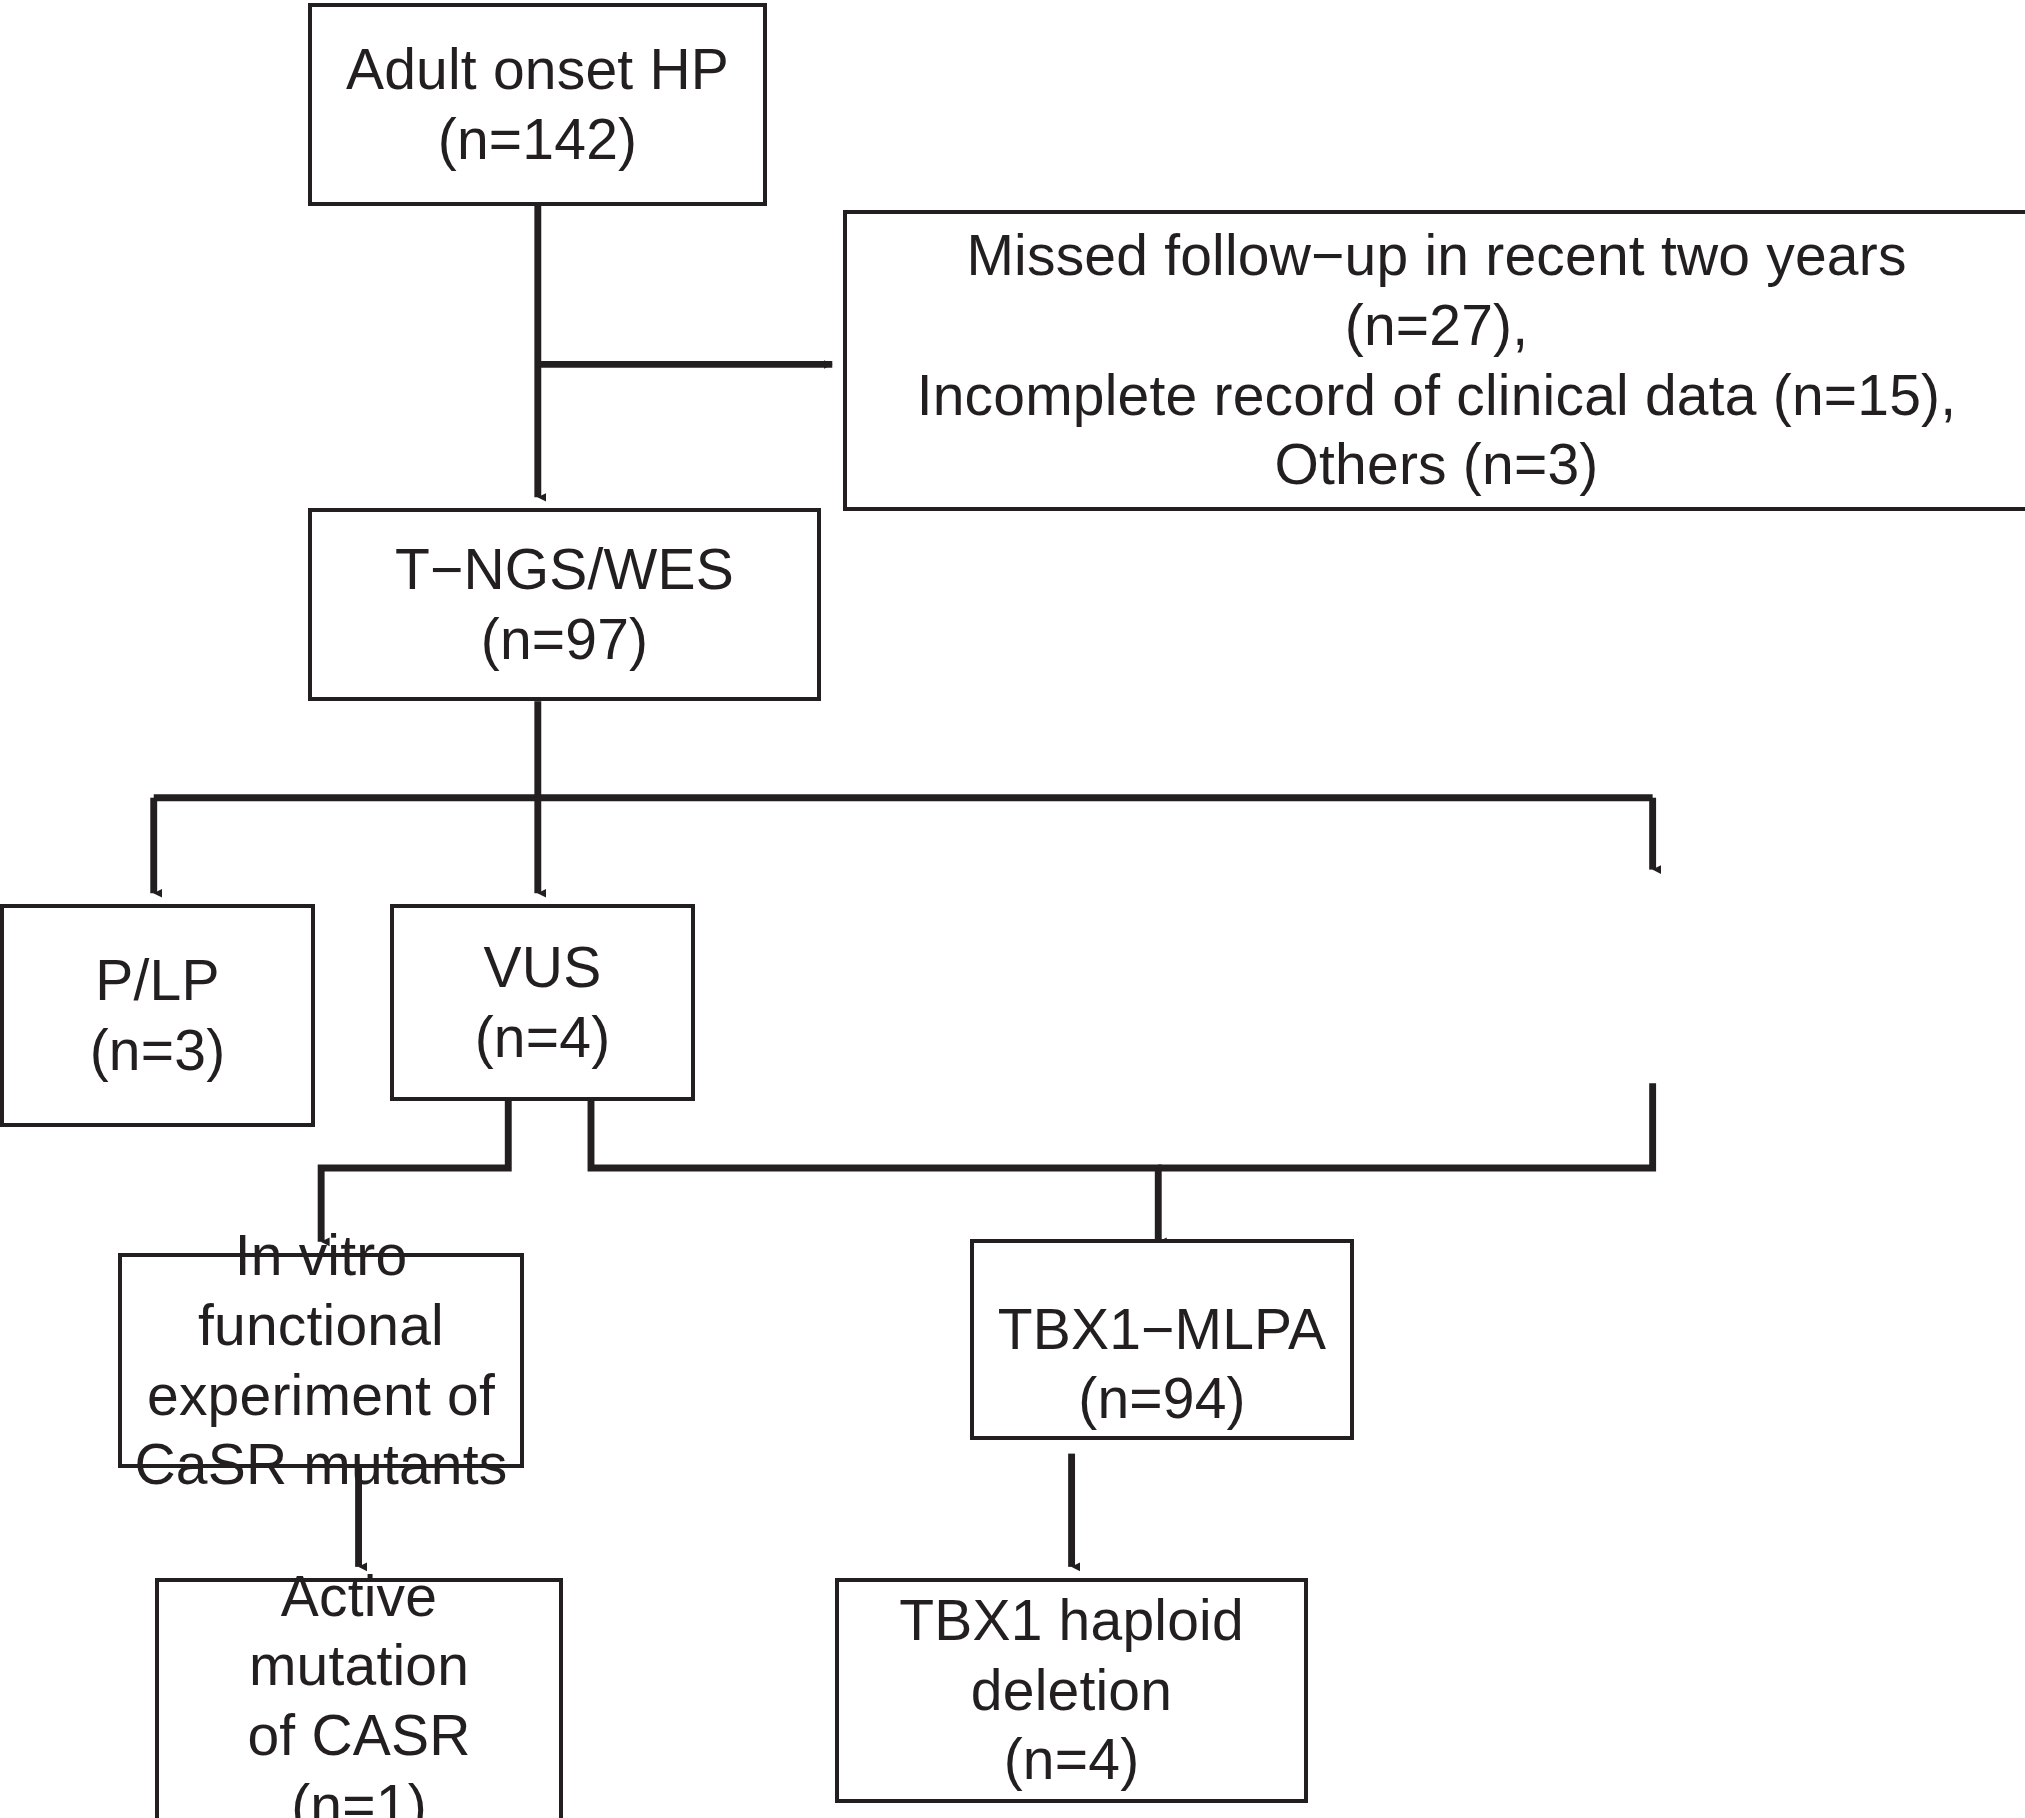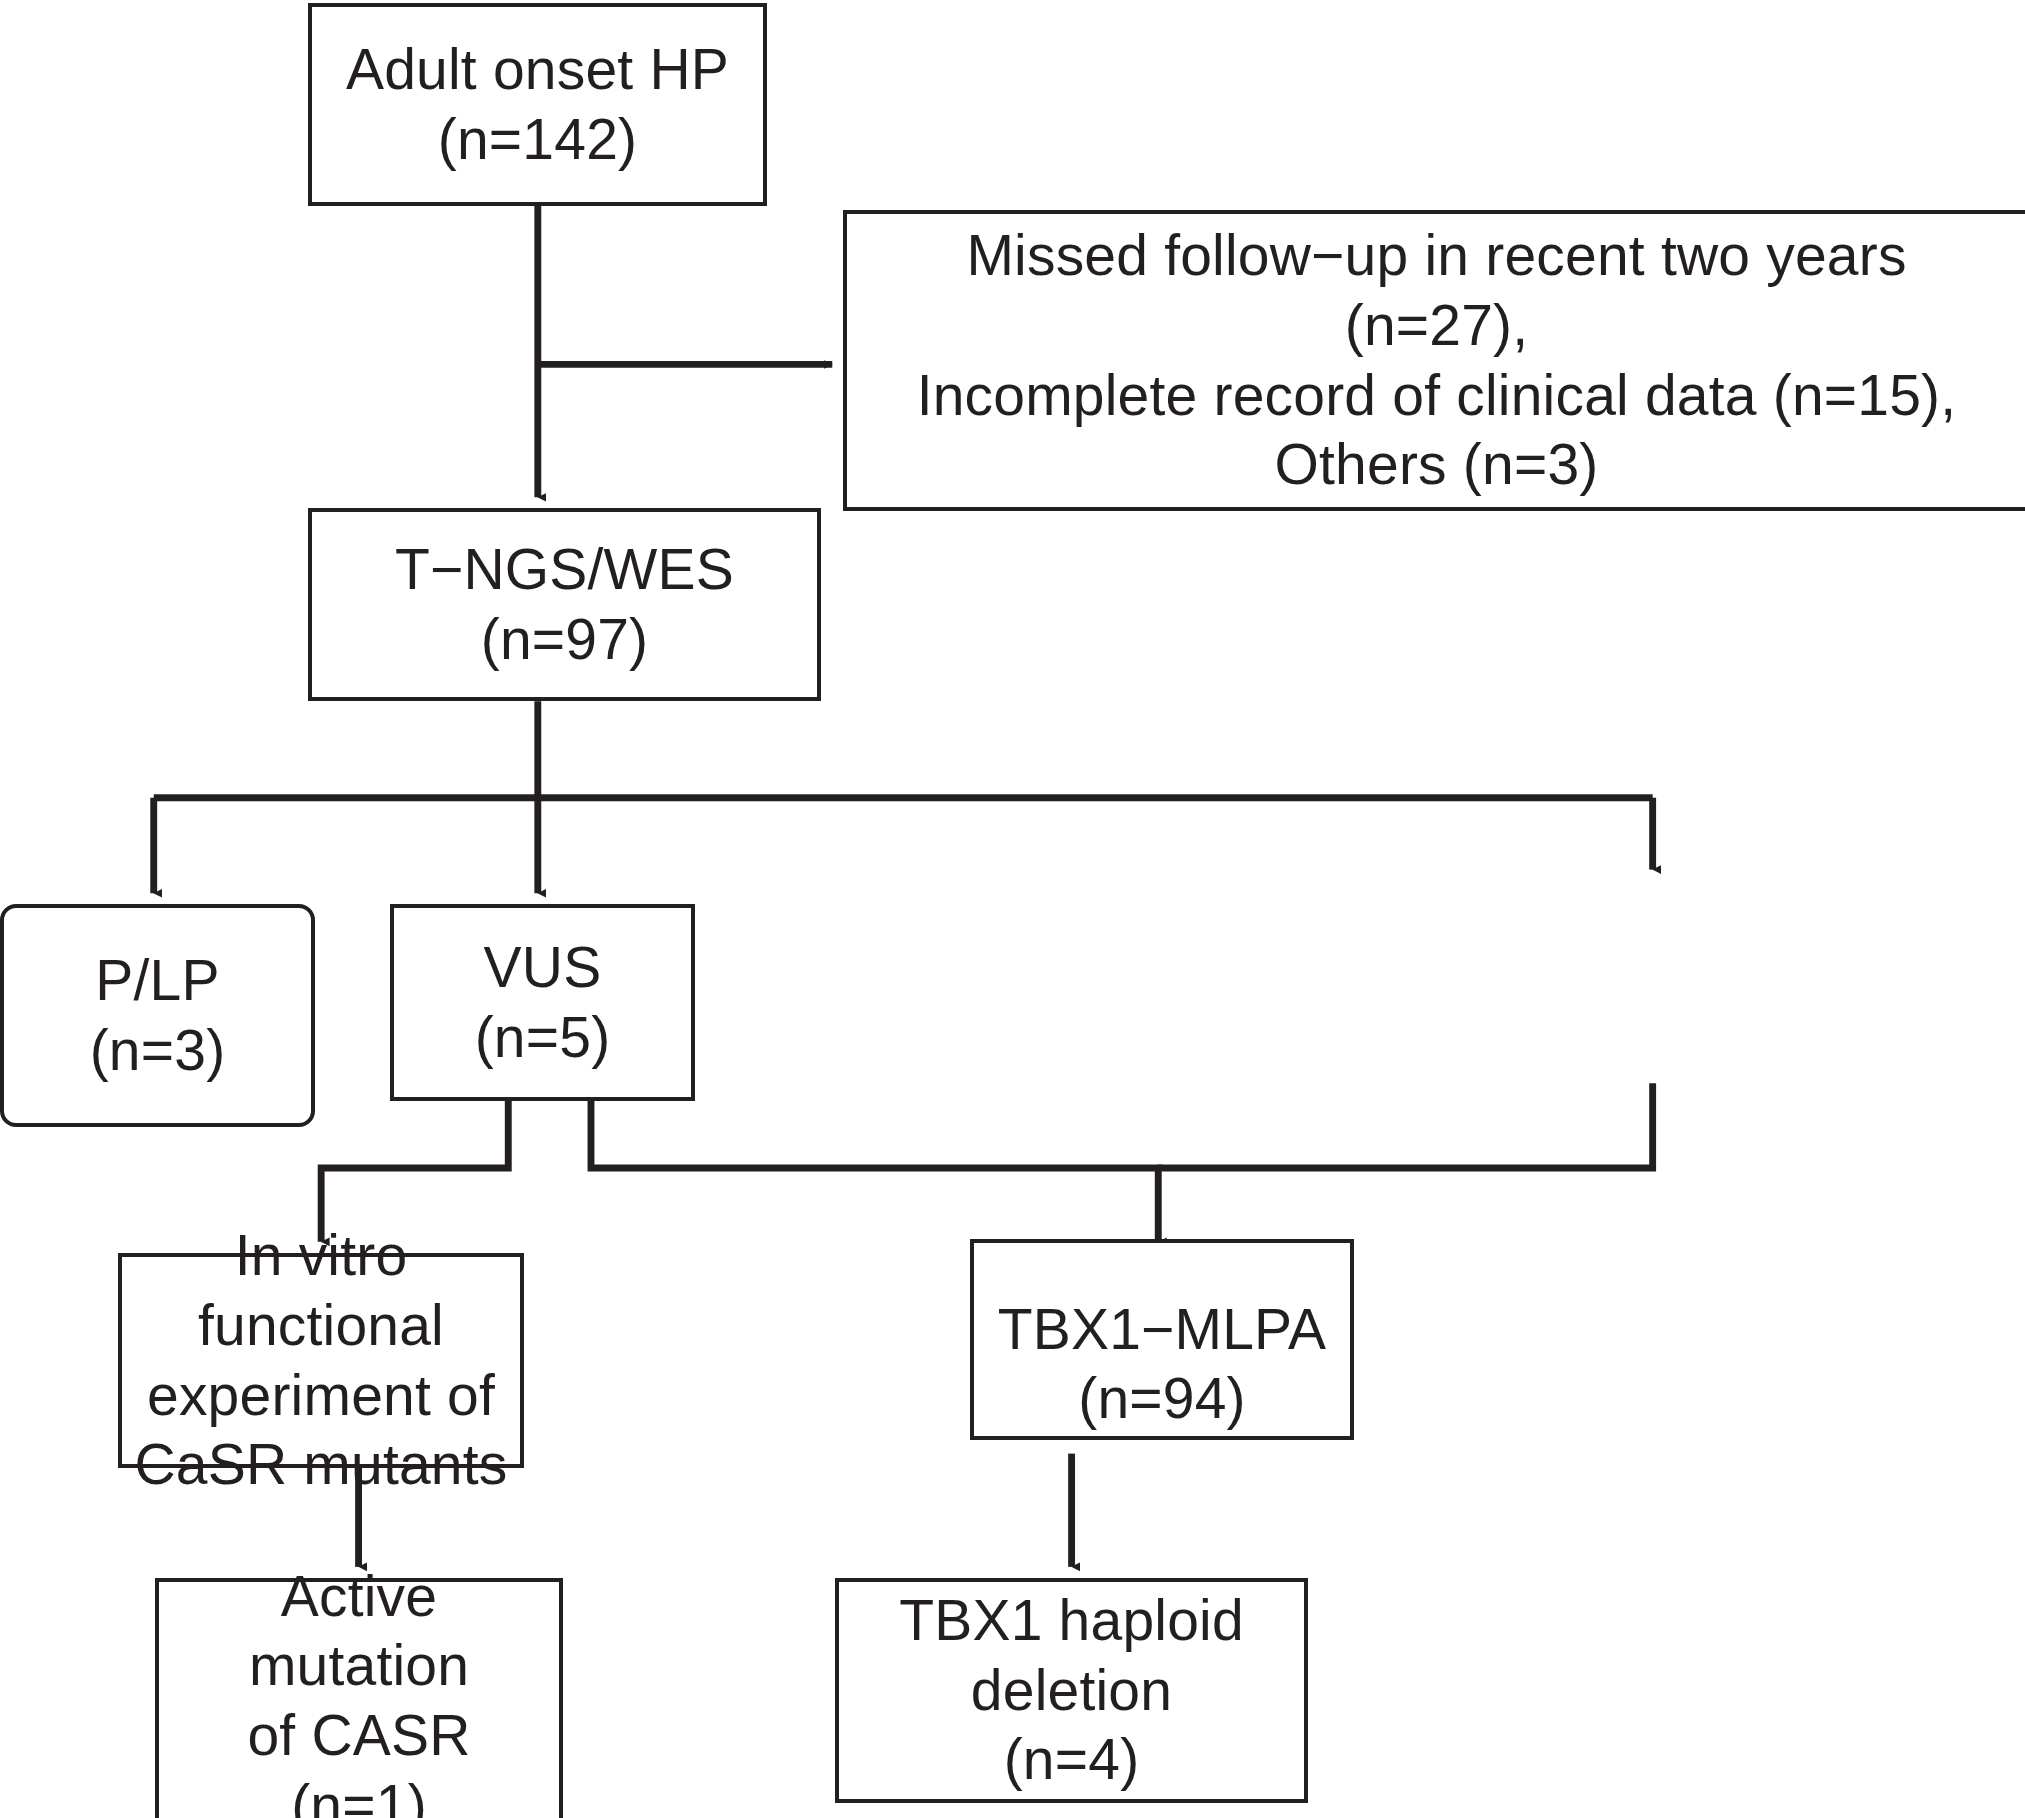--- a/index.html
+++ b/index.html
@@ -44,21 +44,21 @@
   }
   .node .label {
     display: block;
     width: 100%;
     white-space: pre-line;
   }
   
   #node-adult-onset   { left: 308px;  top: 3px;    width: 459px;  height: 203px; }
   #node-excluded      { left: 843px;  top: 210px;  width: 1187px; height: 301px; }
   #node-tngs-wes      { left: 308px;  top: 508px;  width: 513px;  height: 193px; }
-  #node-plp           { left: 0px;    top: 904px;  width: 315px;  height: 223px; border-radius: 16px; }
+  #node-plp           { left: 0px;    top: 904px;  width: 315px;  height: 223px; }
   #node-vus           { left: 390px;  top: 904px;  width: 305px;  height: 197px; }
   #node-blb           { left: 1350px; top: 881px;  width: 627px;  height: 203px; }
   #node-invitro       { left: 118px;  top: 1253px; width: 406px;  height: 215px; }
   #node-tbx1-mlpa     { left: 970px;  top: 1239px; width: 384px;  height: 201px; align-items: flex-end; }
   #node-active-mut    { left: 155px;  top: 1578px; width: 408px;  height: 246px; }
   #node-tbx1-del      { left: 835px;  top: 1578px; width: 473px;  height: 225px; }
 </style>
 </head>
 <body>
 
@@ -116,21 +116,21 @@
 (n=97)</span>
   </div>
 
   <div class="node" id="node-plp">
     <span class="label">P/LP
 (n=3)</span>
   </div>
 
   <div class="node" id="node-vus">
     <span class="label">VUS
-(n=5)</span>
+(n=4)</span>
   </div>
 
 
   <div class="node" id="node-invitro">
     <span class="label">In vitro functional
 experiment of
 CaSR mutants</span>
   </div>
 
   <div class="node" id="node-tbx1-mlpa">

